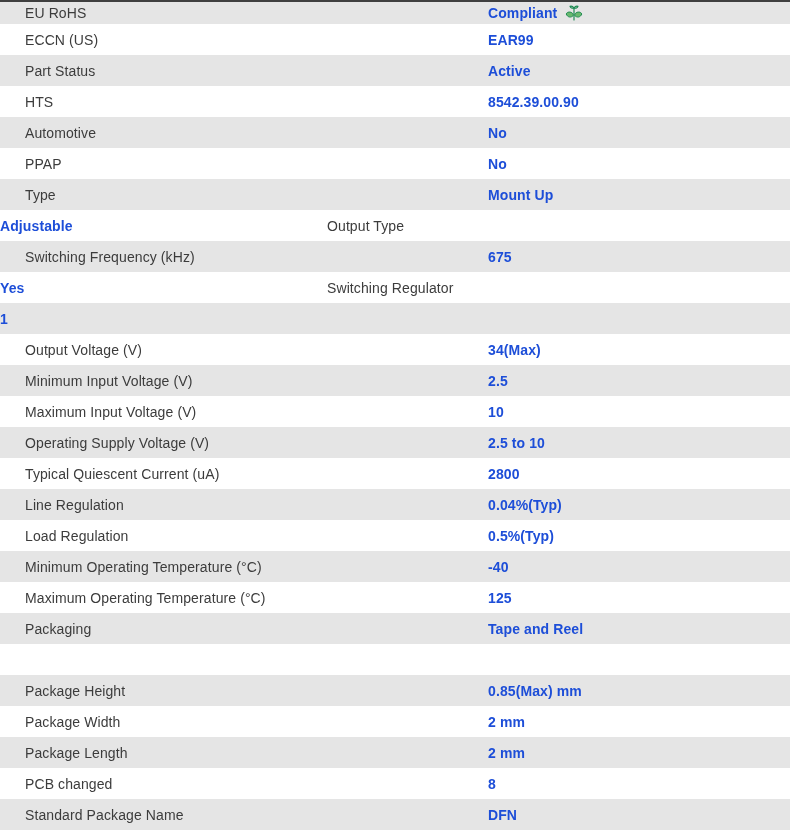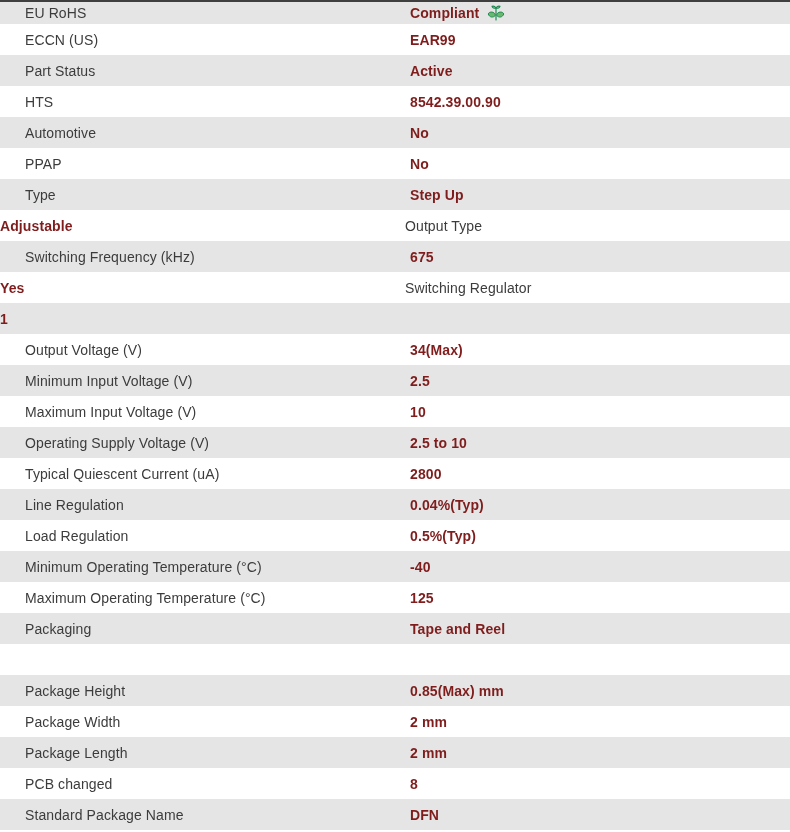--- a/index.html
+++ b/index.html
@@ -25,36 +25,36 @@
     background: #ffffff;
   }
   .row.alt {
     background: #e5e5e5;
   }
   .row.first {
     height: 22px;
   }
   .cell.label {
     box-sizing: border-box;
-    width: 410px;
+    width: 488px;
     padding-left: 25px;
     font-size: 14px;
     font-weight: 400;
     color: #3c3c3c;
     letter-spacing: 0.1px;
     white-space: nowrap;
     overflow: hidden;
   }
   .cell.value {
     flex: 1;
     display: flex;
     align-items: center;
     font-size: 14px;
     font-weight: 700;
-    color: #7f1d1d;
+    color: #1d4ed8;
     letter-spacing: 0.1px;
     white-space: nowrap;
   }
   .leaf-icon {
     margin-left: 8px;
     display: inline-flex;
     align-items: center;
   }
 </style>
 </head>
@@ -111,21 +111,21 @@
   <div class="row">
     <div class="cell label">PPAP</div>
     <div class="cell value">
       <span class="value-text">No</span>
     </div>
   </div>
 
   <div class="row alt">
     <div class="cell label">Type</div>
     <div class="cell value">
-      <span class="value-text">Step Up</span>
+      <span class="value-text">Mount Up</span>
     </div>
   </div>
 
   <div class="row">
     <div class="cell value">
       <span class="value-text">Adjustable</span>
     </div>
     <div class="cell label">Output Type</div>
   </div>
 

